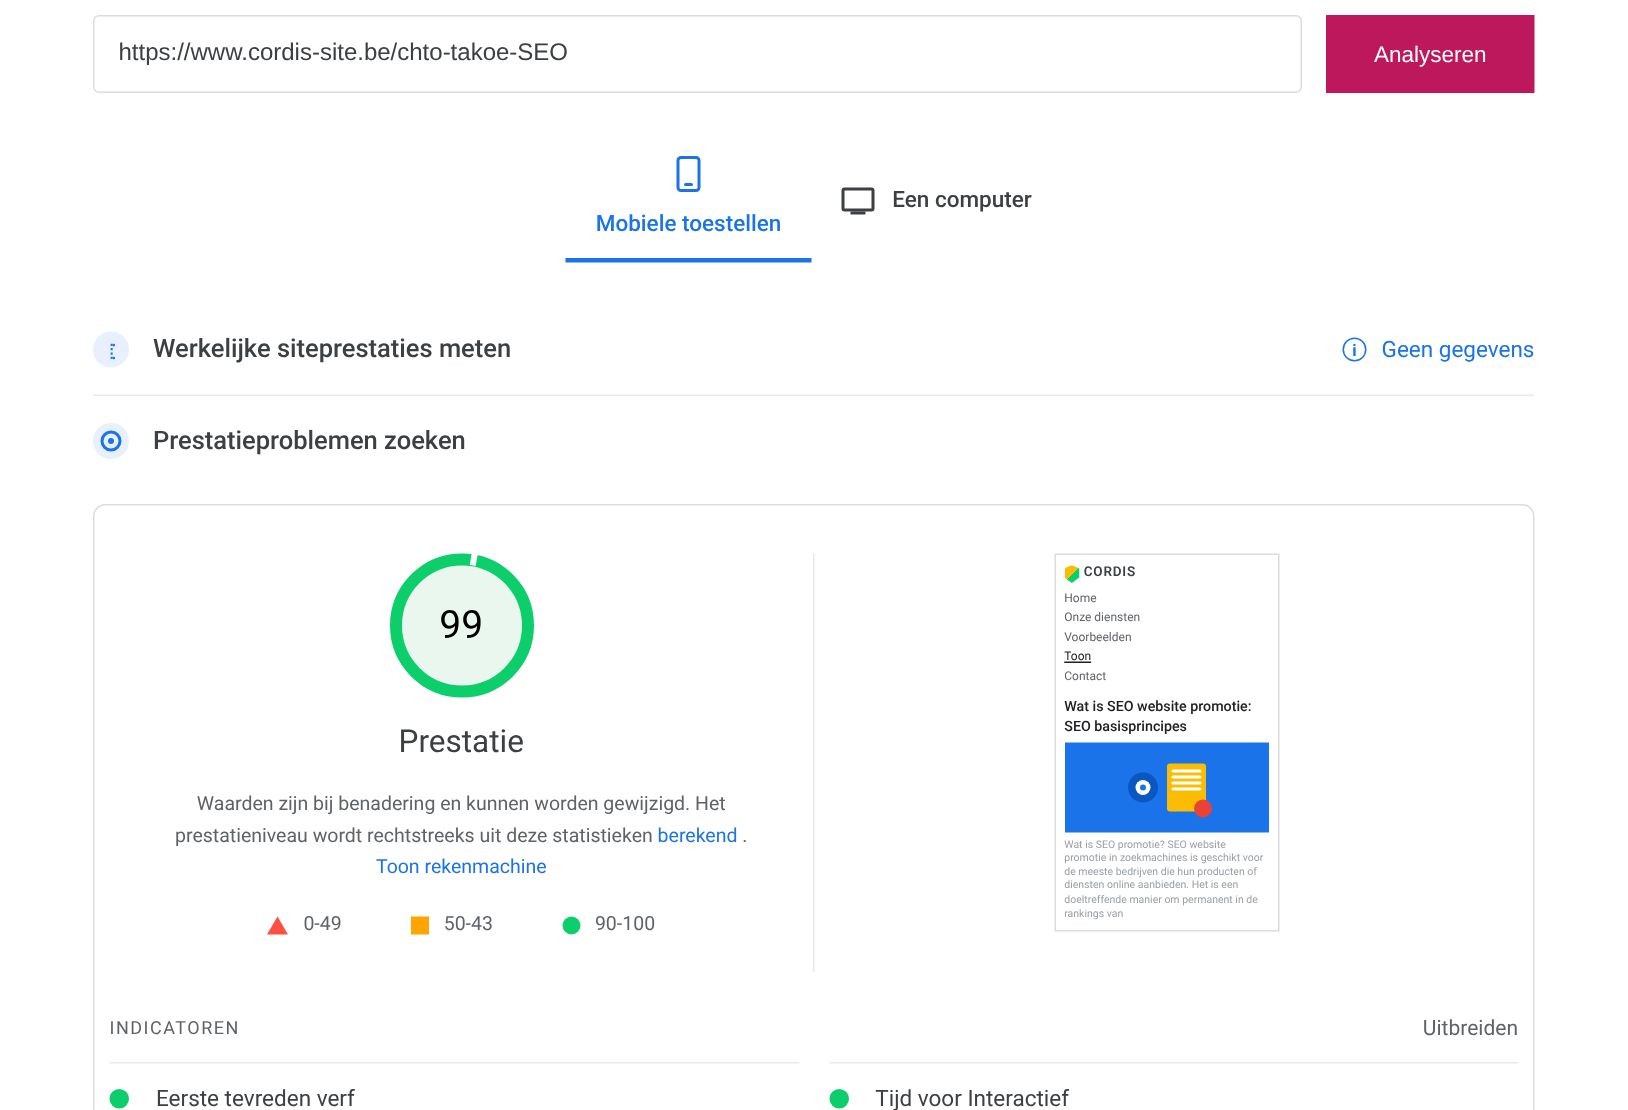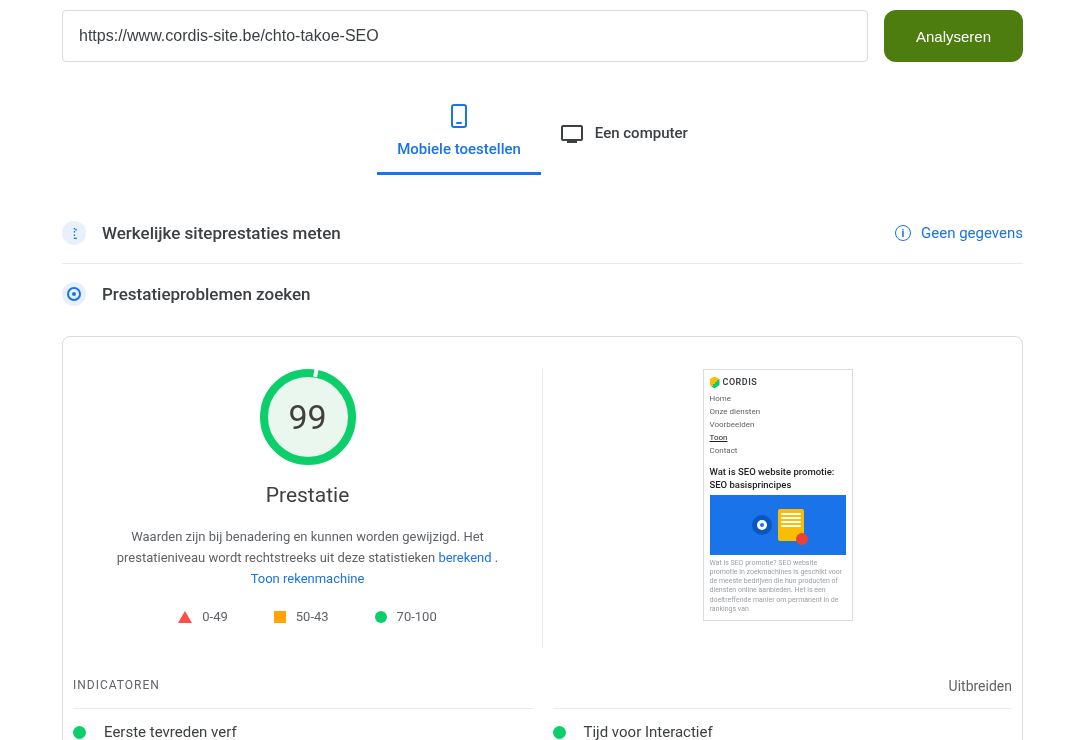--- a/index.html
+++ b/index.html
@@ -2,21 +2,21 @@
 <html><head>
 <meta charset="utf-8">
 <style>
   * { box-sizing: border-box; margin: 0; padding: 0; }
   body { font-family: 'Segoe UI', Roboto, Arial, sans-serif; background: #fff; color: #202124; width: 1085px; }
   .container { padding: 10px 62px 0 62px; }
   
   
   .url-row { display: flex; gap: 16px; margin-bottom: 28px; }
   .url-input { flex: 1; padding: 16px 16px; font-size: 16px; color: #3c4043; border: 1px solid #dadce0; border-radius: 4px; outline: none; }
-  .analyze-btn { background: #4d7c0f; color: #fff; border: none; border-radius: 12px; padding: 0 32px; font-size: 15px; font-weight: 500; cursor: pointer; }
+  .analyze-btn { background: #be185d; color: #fff; border: none; border-radius: 0; padding: 0 32px; font-size: 15px; font-weight: 500; cursor: pointer; }
   
   
   .tabs { display: flex; justify-content: center; border-bottom: none; margin-bottom: 28px; }
   .tab { display: flex; align-items: center; gap: 12px; padding: 14px 20px; cursor: pointer; font-size: 15px; font-weight: 500; color: #3c4043; }
   .tab.active { color: #1a73e8; border-bottom: 3px solid #1a73e8; flex-direction: column; }
   .tab-icon-mobile { width: 16px; height: 24px; border: 2px solid currentColor; border-radius: 3px; position: relative; }
   .tab-icon-mobile::after { content: ''; position: absolute; bottom: 2px; left: 50%; transform: translateX(-50%); width: 6px; height: 2px; background: currentColor; border-radius: 1px; }
   .tab-icon-desktop { width: 22px; height: 16px; border: 2px solid currentColor; border-radius: 2px; position: relative; }
   .tab-icon-desktop::after { content:''; position:absolute; bottom:-4px; left:50%; transform:translateX(-50%); width:10px; height:2px; background: currentColor; }
   
@@ -31,21 +31,21 @@
   
   
   .report { border: 1px solid #dadce0; border-radius: 8px; padding: 32px 10px 0 10px; margin-top: 12px; }
   .upper { display: flex; }
   .score-col { flex: 1; text-align: center; border-right: 1px solid #e8eaed; padding-bottom: 24px; }
   .preview-col { flex: 1; display: flex; justify-content: center; align-items: flex-start; padding-bottom: 18px; }
   
   .gauge-wrap { display: inline-block; width: 96px; height: 96px; position: relative; margin-bottom: 18px; }
   .gauge-bg { width:96px; height:96px; border-radius:50%; border: 8px solid #0cce6b; background: #e9f7ef; display:flex; align-items:center; justify-content:center; position:relative; }
   .gauge-bg::after { content:''; position:absolute; width:8px; height:8px; background:#e9f7ef; top:-4px; left:50%; transform:translateX(-50%) rotate(45deg); display:none;}
-  .gauge-num { font-size: 34px; font-weight: 400; color: #404040; }
+  .gauge-num { font-size: 26px; font-weight: 400; color: #000000; }
   .gauge-cut { position:absolute; top:-2px; left:50%; width:4px; height:10px; background:#fff; transform: translateX(6px) rotate(10deg); }
   .score-title { font-size: 21px; color: #3c4043; margin-bottom: 20px; font-weight: 400; }
   .score-desc { font-size: 13px; color: #5f6368; line-height: 1.6; max-width: 400px; margin: 0 auto 20px; }
   .score-desc a { color: #1a73e8; text-decoration: none; }
   
   .legend { display: flex; justify-content: center; gap: 46px; font-size: 13px; color: #5f6368; }
   .leg-item { display: flex; align-items: center; gap: 10px; }
   .tri { width: 0; height: 0; border-left: 7px solid transparent; border-right: 7px solid transparent; border-bottom: 12px solid #ff4e42; }
   .sq { width: 12px; height: 12px; background: #ffa400; }
   .circ { width: 12px; height: 12px; border-radius: 50%; background: #0cce6b; }
@@ -138,21 +138,21 @@
           <div class="leg-item">
               <span class="tri"></span>
               <span>0-49</span>
             </div>
           <div class="leg-item">
               <span class="sq"></span>
               <span>50-43</span>
             </div>
           <div class="leg-item">
               <span class="circ"></span>
-              <span>70-100</span>
+              <span>90-100</span>
             </div>
         </div>
       </div>
       <div class="preview-col">
         <div class="preview-frame">
           <div class="preview-pad">
             <div class="preview-logo">
               <span class="preview-logo-shield"></span>
               <span>CORDIS</span>
             </div>

